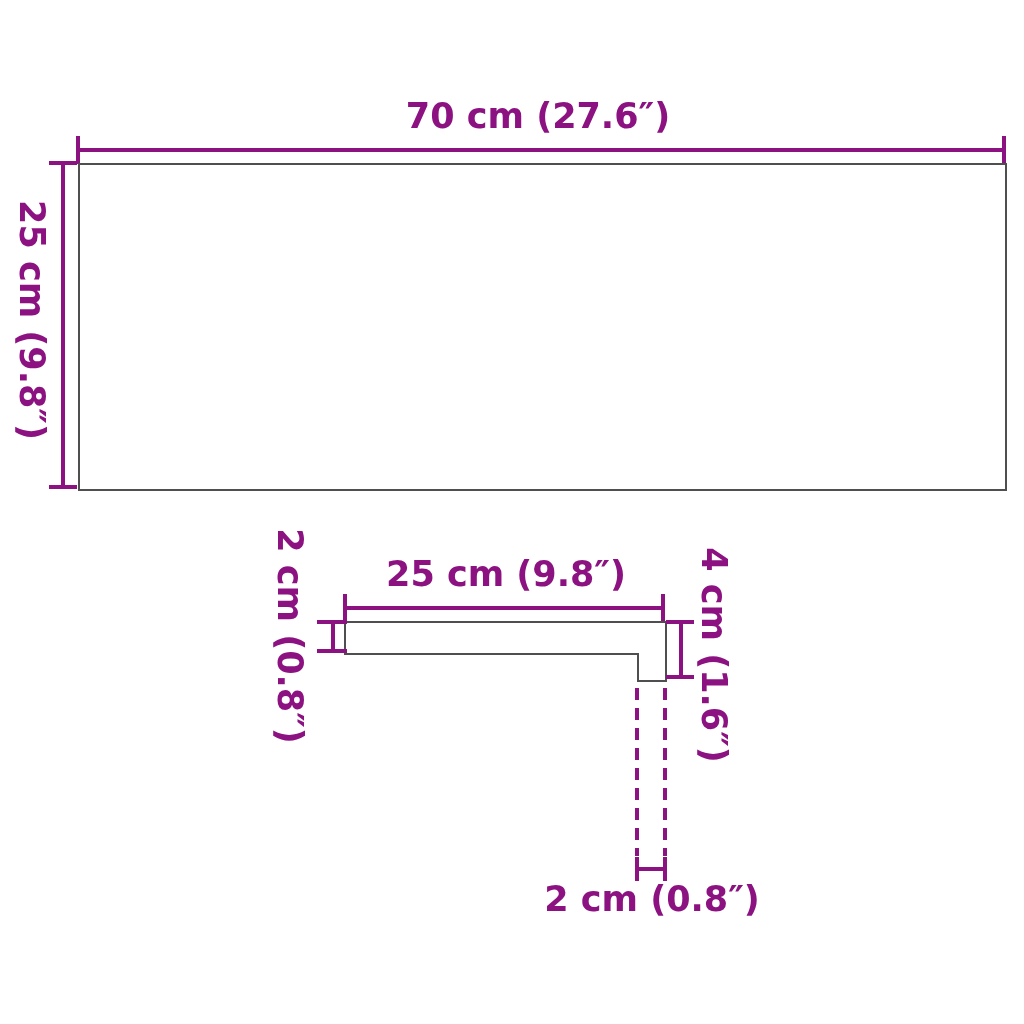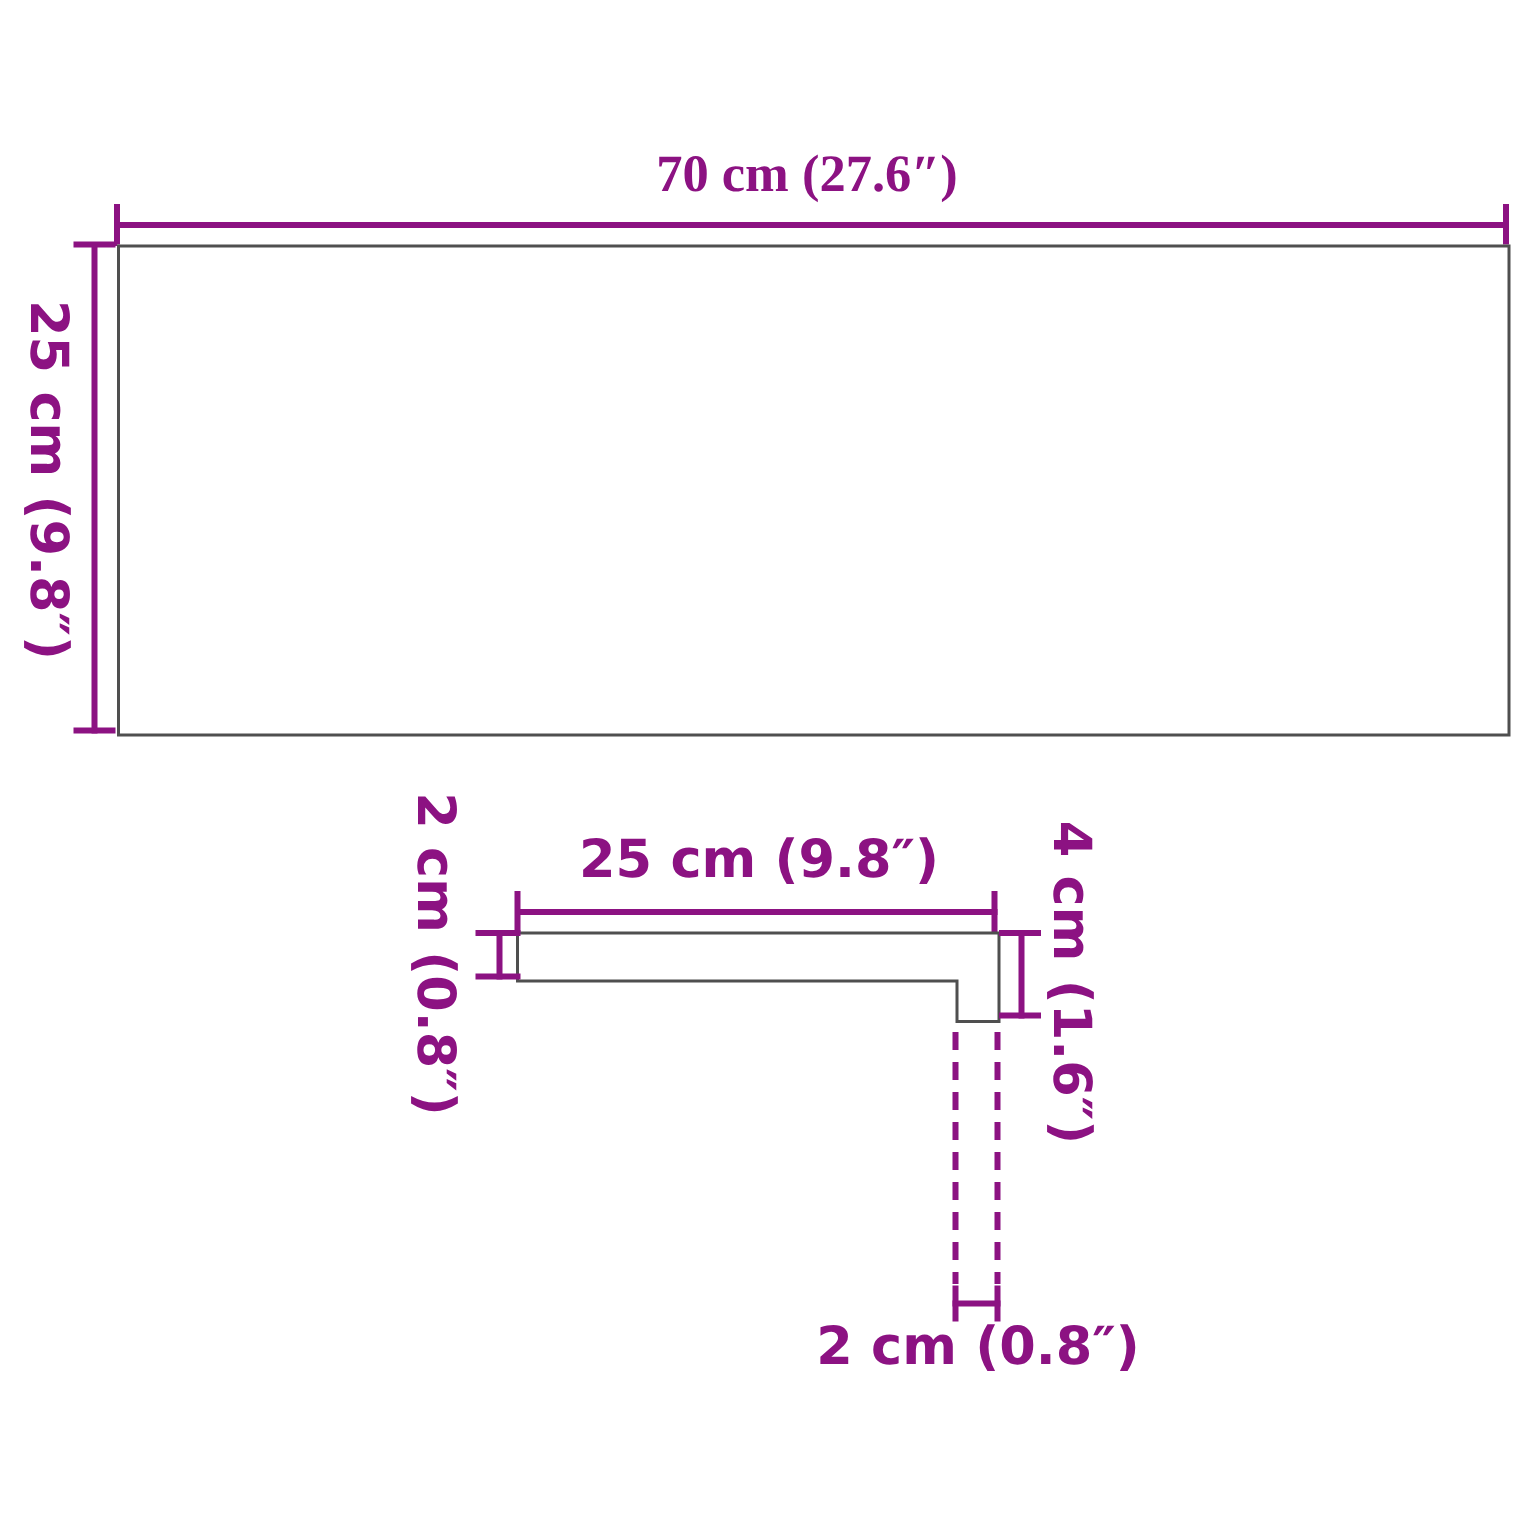--- a/index.html
+++ b/index.html
@@ -46,21 +46,21 @@
   }
   .profile-svg{position:absolute;left:340px;top:616px;}
 </style>
 </head>
 <body>
 
 <div id="canvas">
 
   <div>
 
-    <div class="dim-label" style="left:538px;top:116px;font-family:Liberation Serif, serif;">70 cm (27.6″)</div>
+    <div class="dim-label" style="left:538px;top:116px;">70 cm (27.6″)</div>
     <div class="dim-line" style="left:78px;top:148px;width:927px;height:4px;"></div>
     <div class="dim-tick" style="left:76px;top:136px;width:4px;height:28px;"></div>
     <div class="dim-tick" style="left:1002px;top:136px;width:4px;height:28px;"></div>
 
     <div class="board-rect"></div>
 
     <div class="dim-line" style="left:61px;top:163px;width:4px;height:326px;"></div>
     <div class="dim-tick" style="left:49px;top:161px;width:28px;height:4px;"></div>
     <div class="dim-tick" style="left:49px;top:485px;width:28px;height:4px;"></div>
     <div class="dim-label vertical" style="left:31px;top:320px;">25 cm (9.8″)</div>

